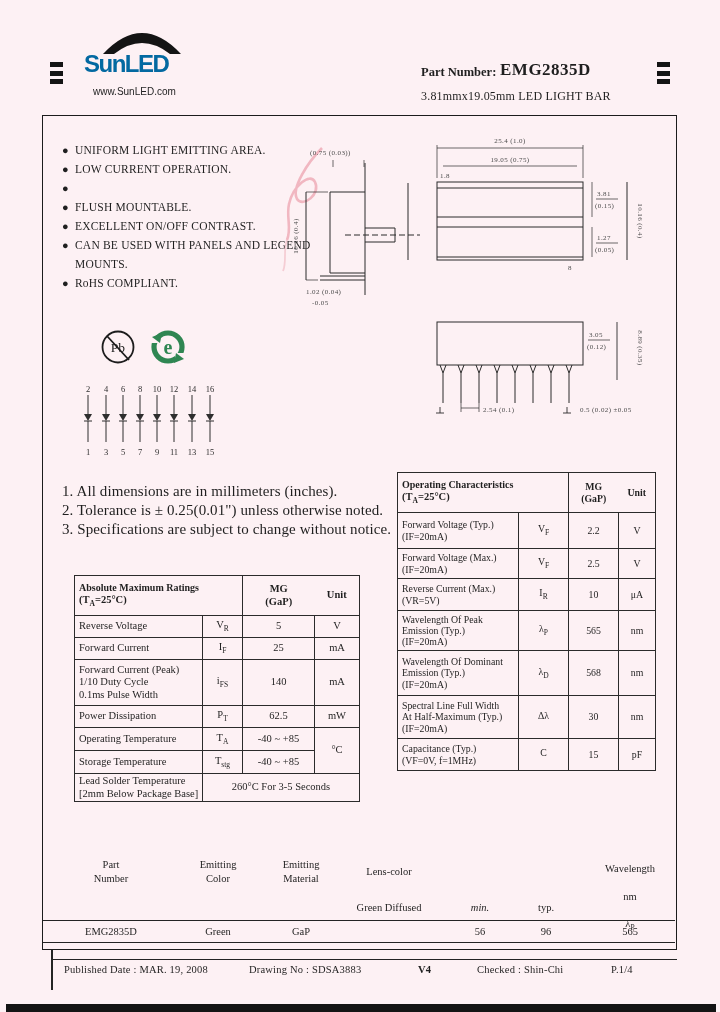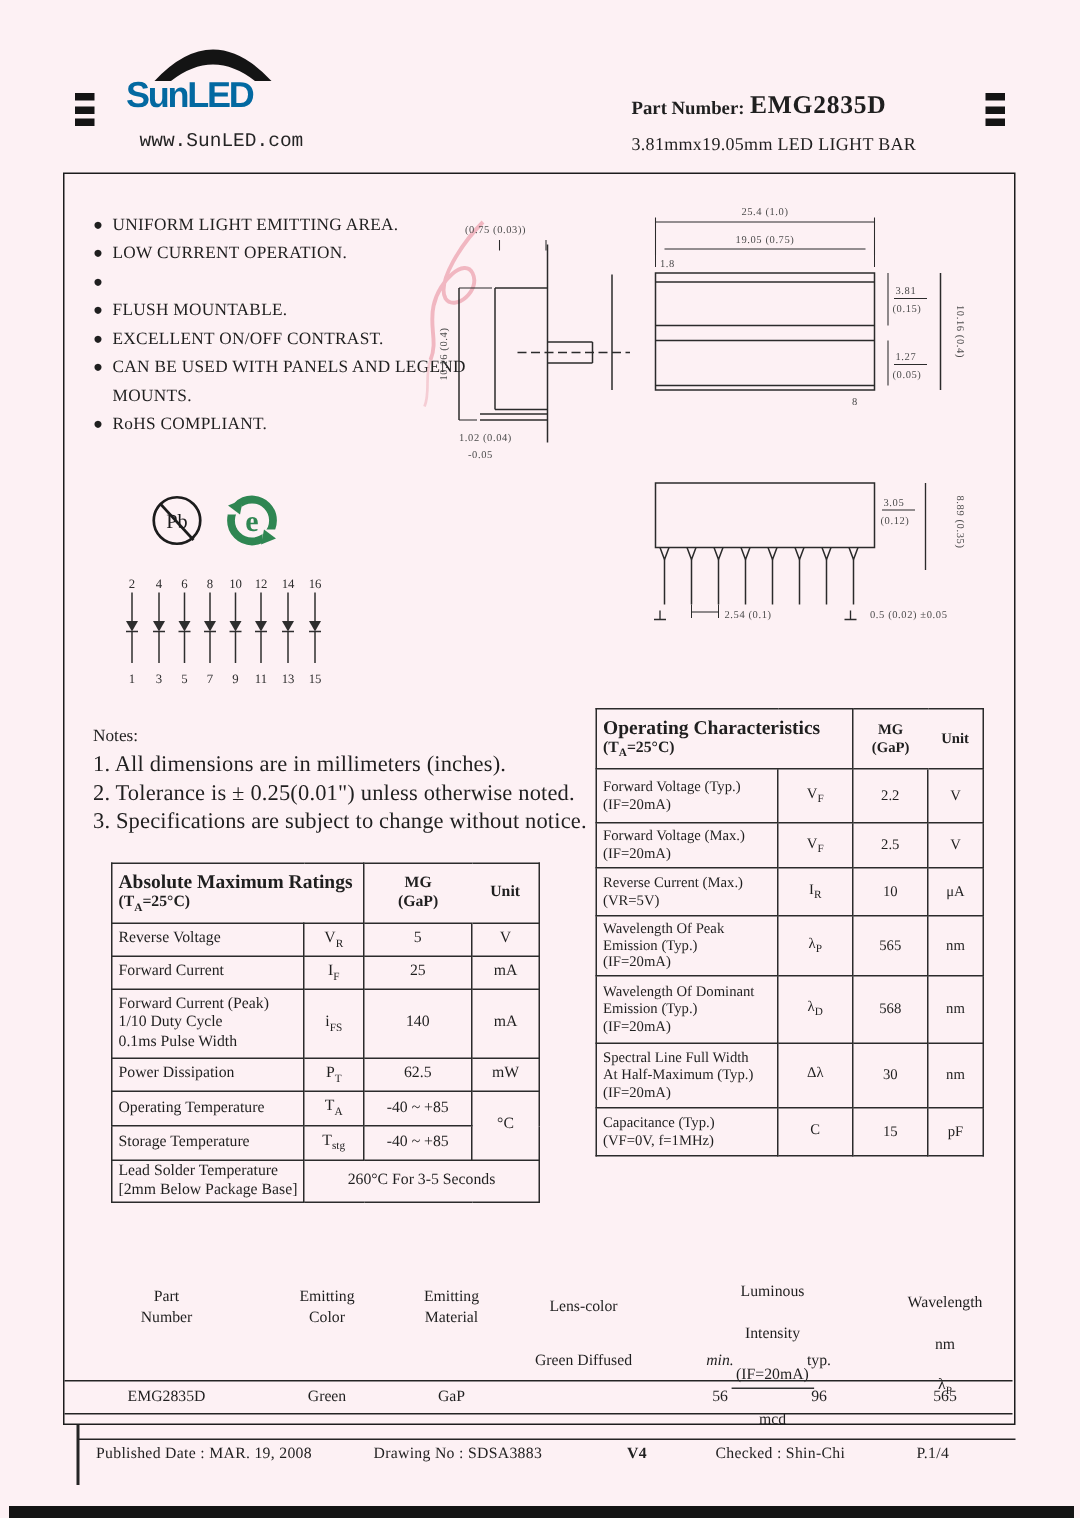--- a/index.html
+++ b/index.html
@@ -6,22 +6,22 @@
   body{width:720px;height:1012px;background:#fdf1f4;overflow:hidden;
        font-family:"Liberation Serif",serif;color:#1f1f1f;}
   .page{position:relative;width:720px;height:1012px;}
   .abs{position:absolute;}
 
   
   .regmark .bar{height:5px;background:#141414;margin-bottom:3.5px;}
   .logo-arc{position:absolute;left:100px;top:28px;}
   .logo-text{position:absolute;left:84px;top:50px;font-family:"Liberation Sans",sans-serif;
              font-weight:bold;font-size:24px;letter-spacing:-1.5px;color:#0369a1;}
-  .logo-url{position:absolute;left:93px;top:86px;font-family:Liberation Mono, monospace;
-            font-size:13px;color:#242424;}
+  .logo-url{position:absolute;left:93px;top:86px;font-family:Liberation Sans, sans-serif;
+            font-size:10px;color:#242424;}
   .pn-label{position:absolute;left:421px;top:65px;font-weight:bold;font-size:12.5px;}
   .pn-value{position:absolute;left:500px;top:60px;font-weight:bold;font-size:17px;letter-spacing:.5px;}
   .subtitle{position:absolute;left:421px;top:89px;font-size:12px;letter-spacing:.2px;}
 
   
   .frame{position:absolute;left:42px;top:115px;width:633px;height:833px;
          border:1.6px solid #1c1c1c;}
 
   
   .features{position:absolute;left:62px;top:141px;width:262px;}
@@ -35,21 +35,21 @@
   .n-title{font-size:11.5px;line-height:19px;}
   .note-item{font-size:15px;line-height:19px;letter-spacing:.1px;}
 
   
   .tbl{border-collapse:collapse;table-layout:fixed;position:absolute;border:1.6px solid #1c1c1c;}
   .tbl td{border:1.2px solid #2b2b2b;padding:1px 3px;vertical-align:middle;
           font-size:10.5px;line-height:1.15;color:#1f1f1f;}
   .tbl .c{text-align:center;padding:1px 1px;}
   .tbl .p{padding-left:4px;}
   .pre{white-space:pre-line;}
-  .t1{font-weight:bold;font-size:13px;}
+  .t1{font-weight:bold;font-size:10px;}
   .t2{font-weight:bold;font-size:10.5px;}
   .hd{font-weight:bold;font-size:11px;}
   .nr{border-right:none!important;}
   .nl{border-left:none!important;}
   sub{font-size:7.5px;letter-spacing:0;}
   .amr{left:62px;top:575px;margin-left:12px;}
   .oc{left:397px;top:472px;}
   .oc td{font-size:9.8px;}
 
   
@@ -296,21 +296,20 @@
       <text class="pin-t" x="135" y="10" stroke="none" fill="#2e2e2e">16</text>
       <line x1="135" y1="13" x2="135" y2="32"></line>
         <polygon points="131,32 139,32 135,39" fill="#2e2e2e" stroke="none"></polygon>
         <line x1="131" y1="39" x2="139" y2="39"></line>
         <line x1="135" y1="39" x2="135" y2="60"></line>
       <text class="pin-t" x="135" y="73" stroke="none" fill="#2e2e2e">15</text>
     </g>
   </svg>
 
   <div class="notes">
-    <div class="n-title">Notes:</div>
     <div class="note-item">1. All dimensions are in millimeters (inches).</div>
     <div class="note-item">2. Tolerance is ± 0.25(0.01") unless otherwise noted.</div>
     <div class="note-item">3. Specifications are subject to change without notice.</div>
   </div>
 
   <table class="tbl amr">
     <colgroup>
         <col style="width:128px">
         <col style="width:40px">
         <col style="width:72px">
@@ -451,26 +450,20 @@
   </tbody>
     </table>
 
   <div class="sel-h" style="left:111px;top:858px;">Part
 Number</div>
   <div class="sel-h" style="left:218px;top:858px;">Emitting
 Color</div>
   <div class="sel-h" style="left:301px;top:858px;">Emitting
 Material</div>
   <div class="sel-h" style="left:389px;top:865px;">Lens-color</div>
-  <div class="sel-h" style="left:515px;top:841px;">
-    <div>Luminous</div>
-    <div>Intensity</div>
-    <div class="lum-u">(IF=20mA)</div>
-    <div>mcd</div>
-  </div>
   <div class="sel-h" style="left:630px;top:848px;">
     <div>Wavelength</div>
     <div>nm</div>
     <div><span>λ</span><sub>P</sub></div>
   </div>
   <div class="sel-h" style="left:480px;top:901px;font-style:italic;">min.</div>
   <div class="sel-h" style="left:546px;top:901px;">typ.</div>
 
   <div class="hline" style="left:43px;top:920px;width:632px;"></div>
 

